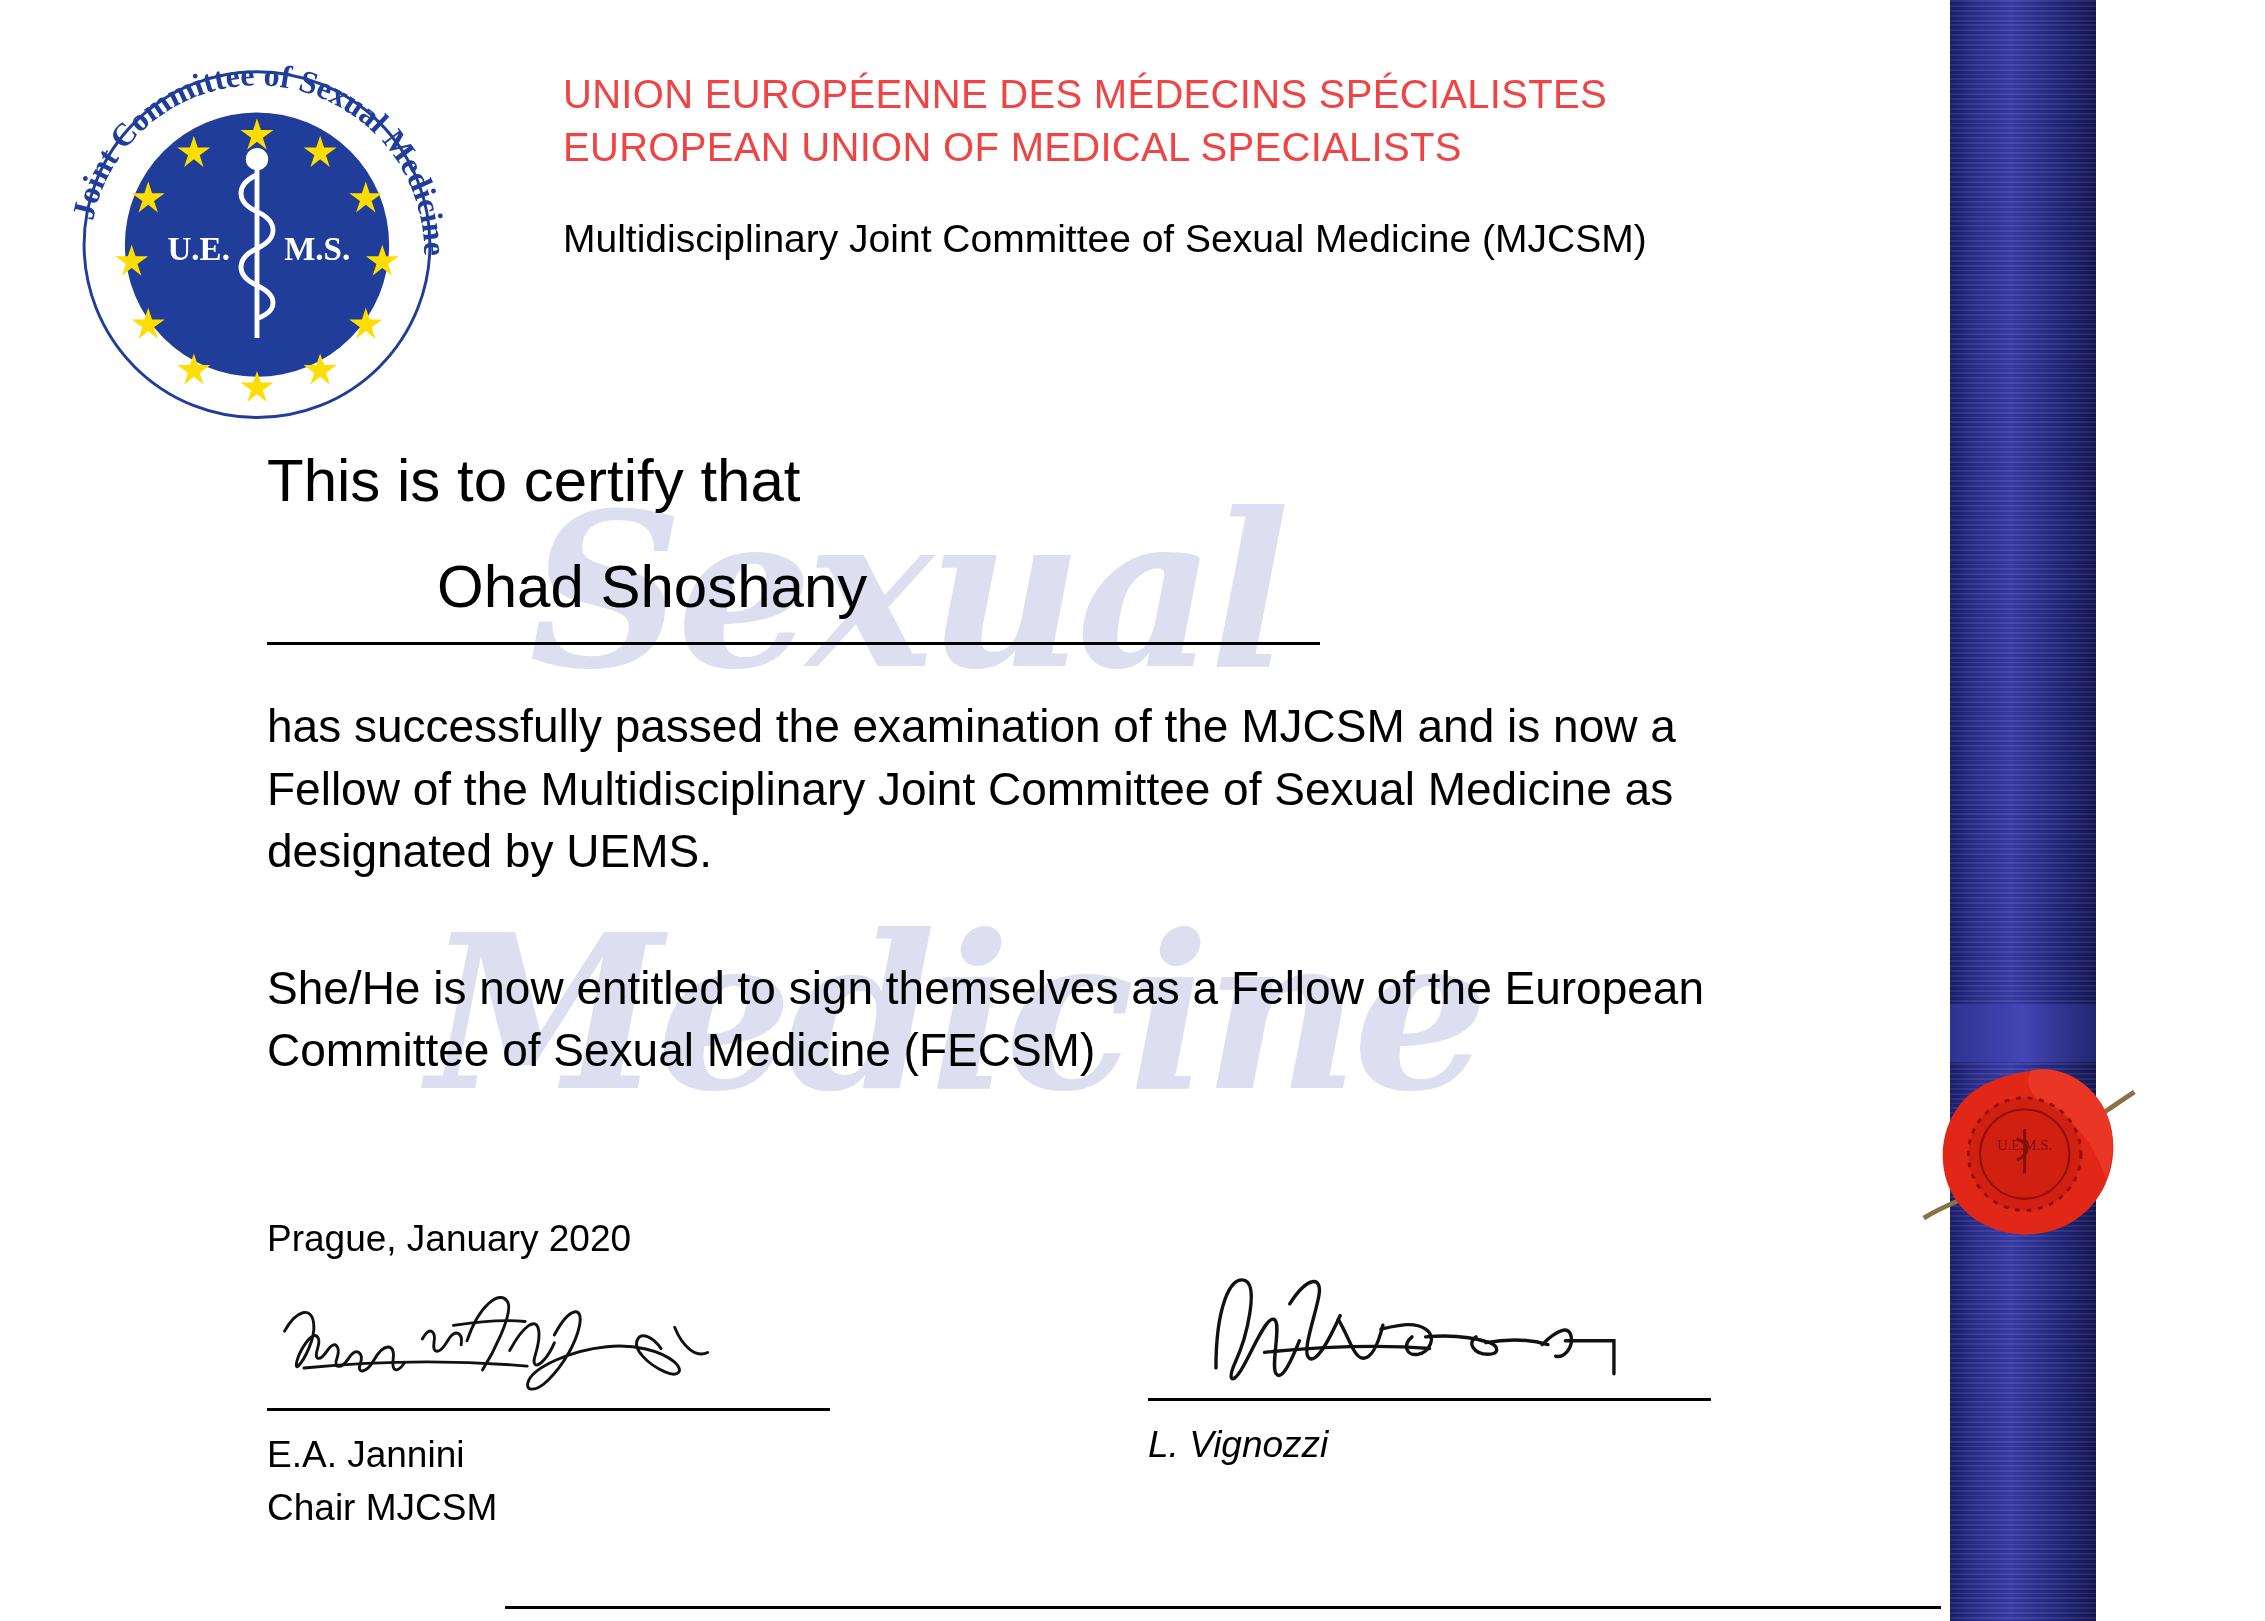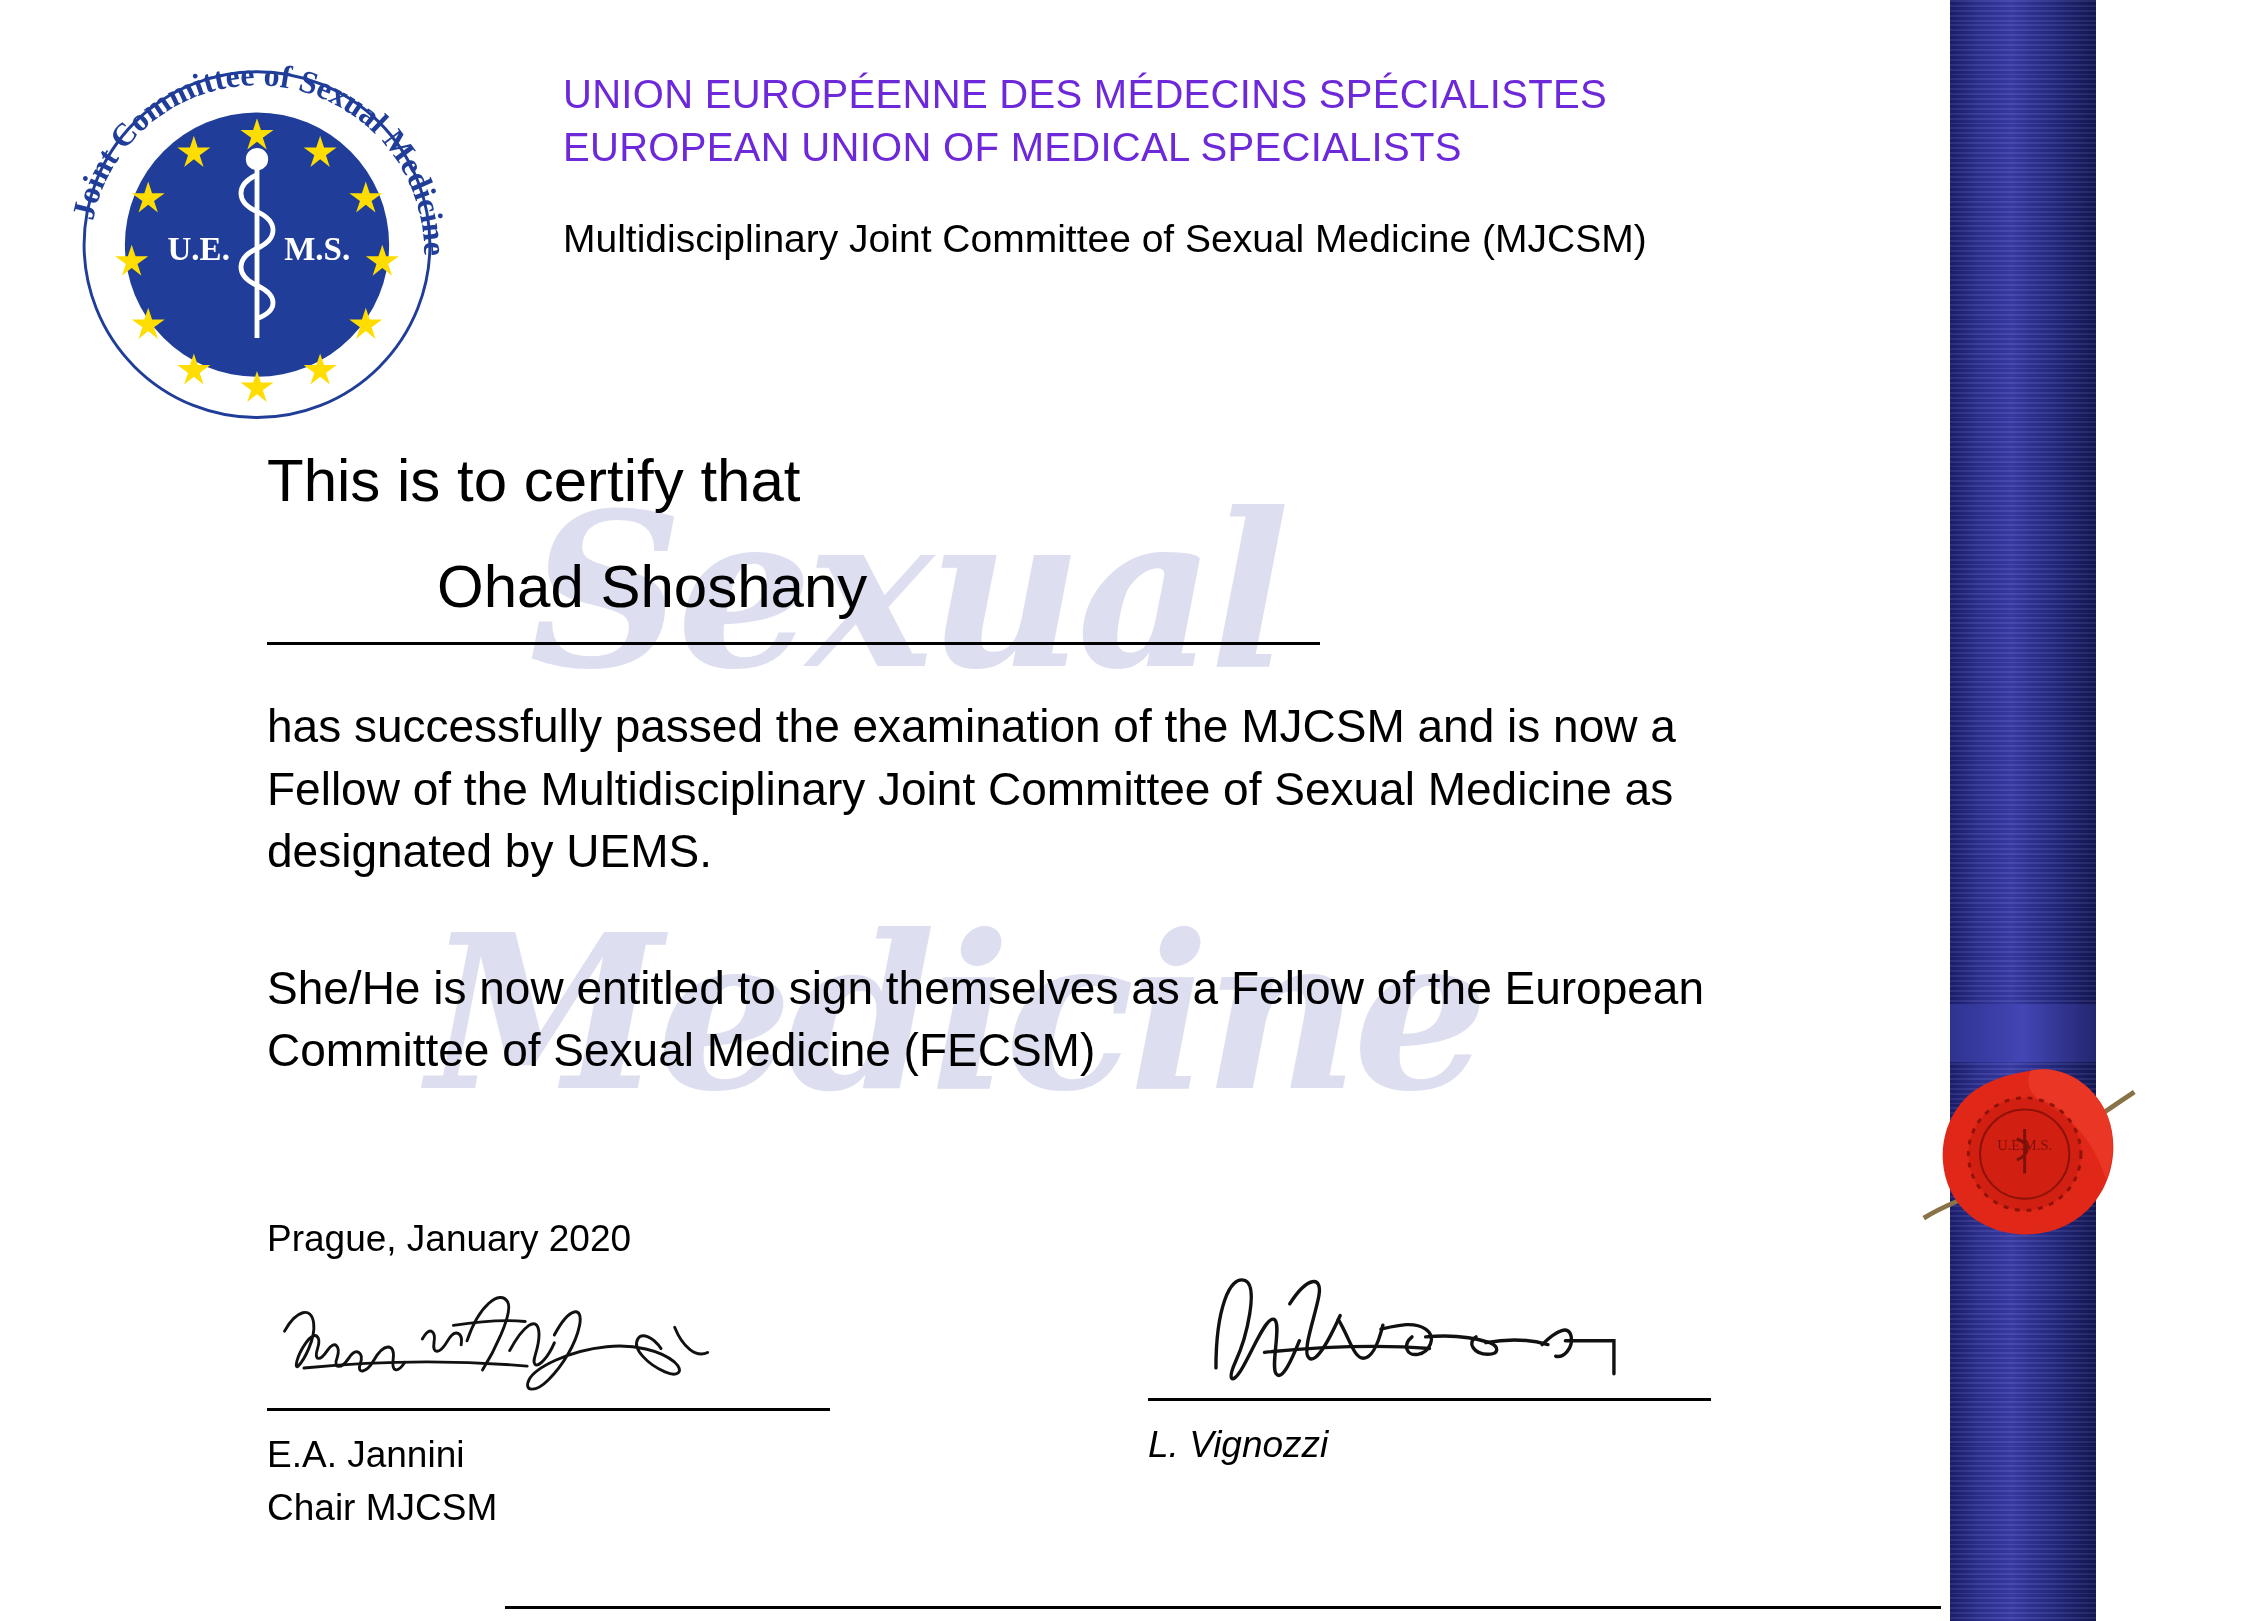--- a/index.html
+++ b/index.html
@@ -29,21 +29,21 @@
   .emblem svg { display: block; }
 
   
   .header-block {
     position: absolute;
     left: 563px;
     top: 68px;
     width: 1359px;
   }
   .header-line {
-    color: #6d28d9;
+    color: #ef4444;
     font-size: 40px;
     line-height: 1.32;
     letter-spacing: 0.3px;
     white-space: nowrap;
   }
   .header-sub {
     margin-top: 40px;
     color: #000000;
     font-size: 39px;
     line-height: 1.3;

